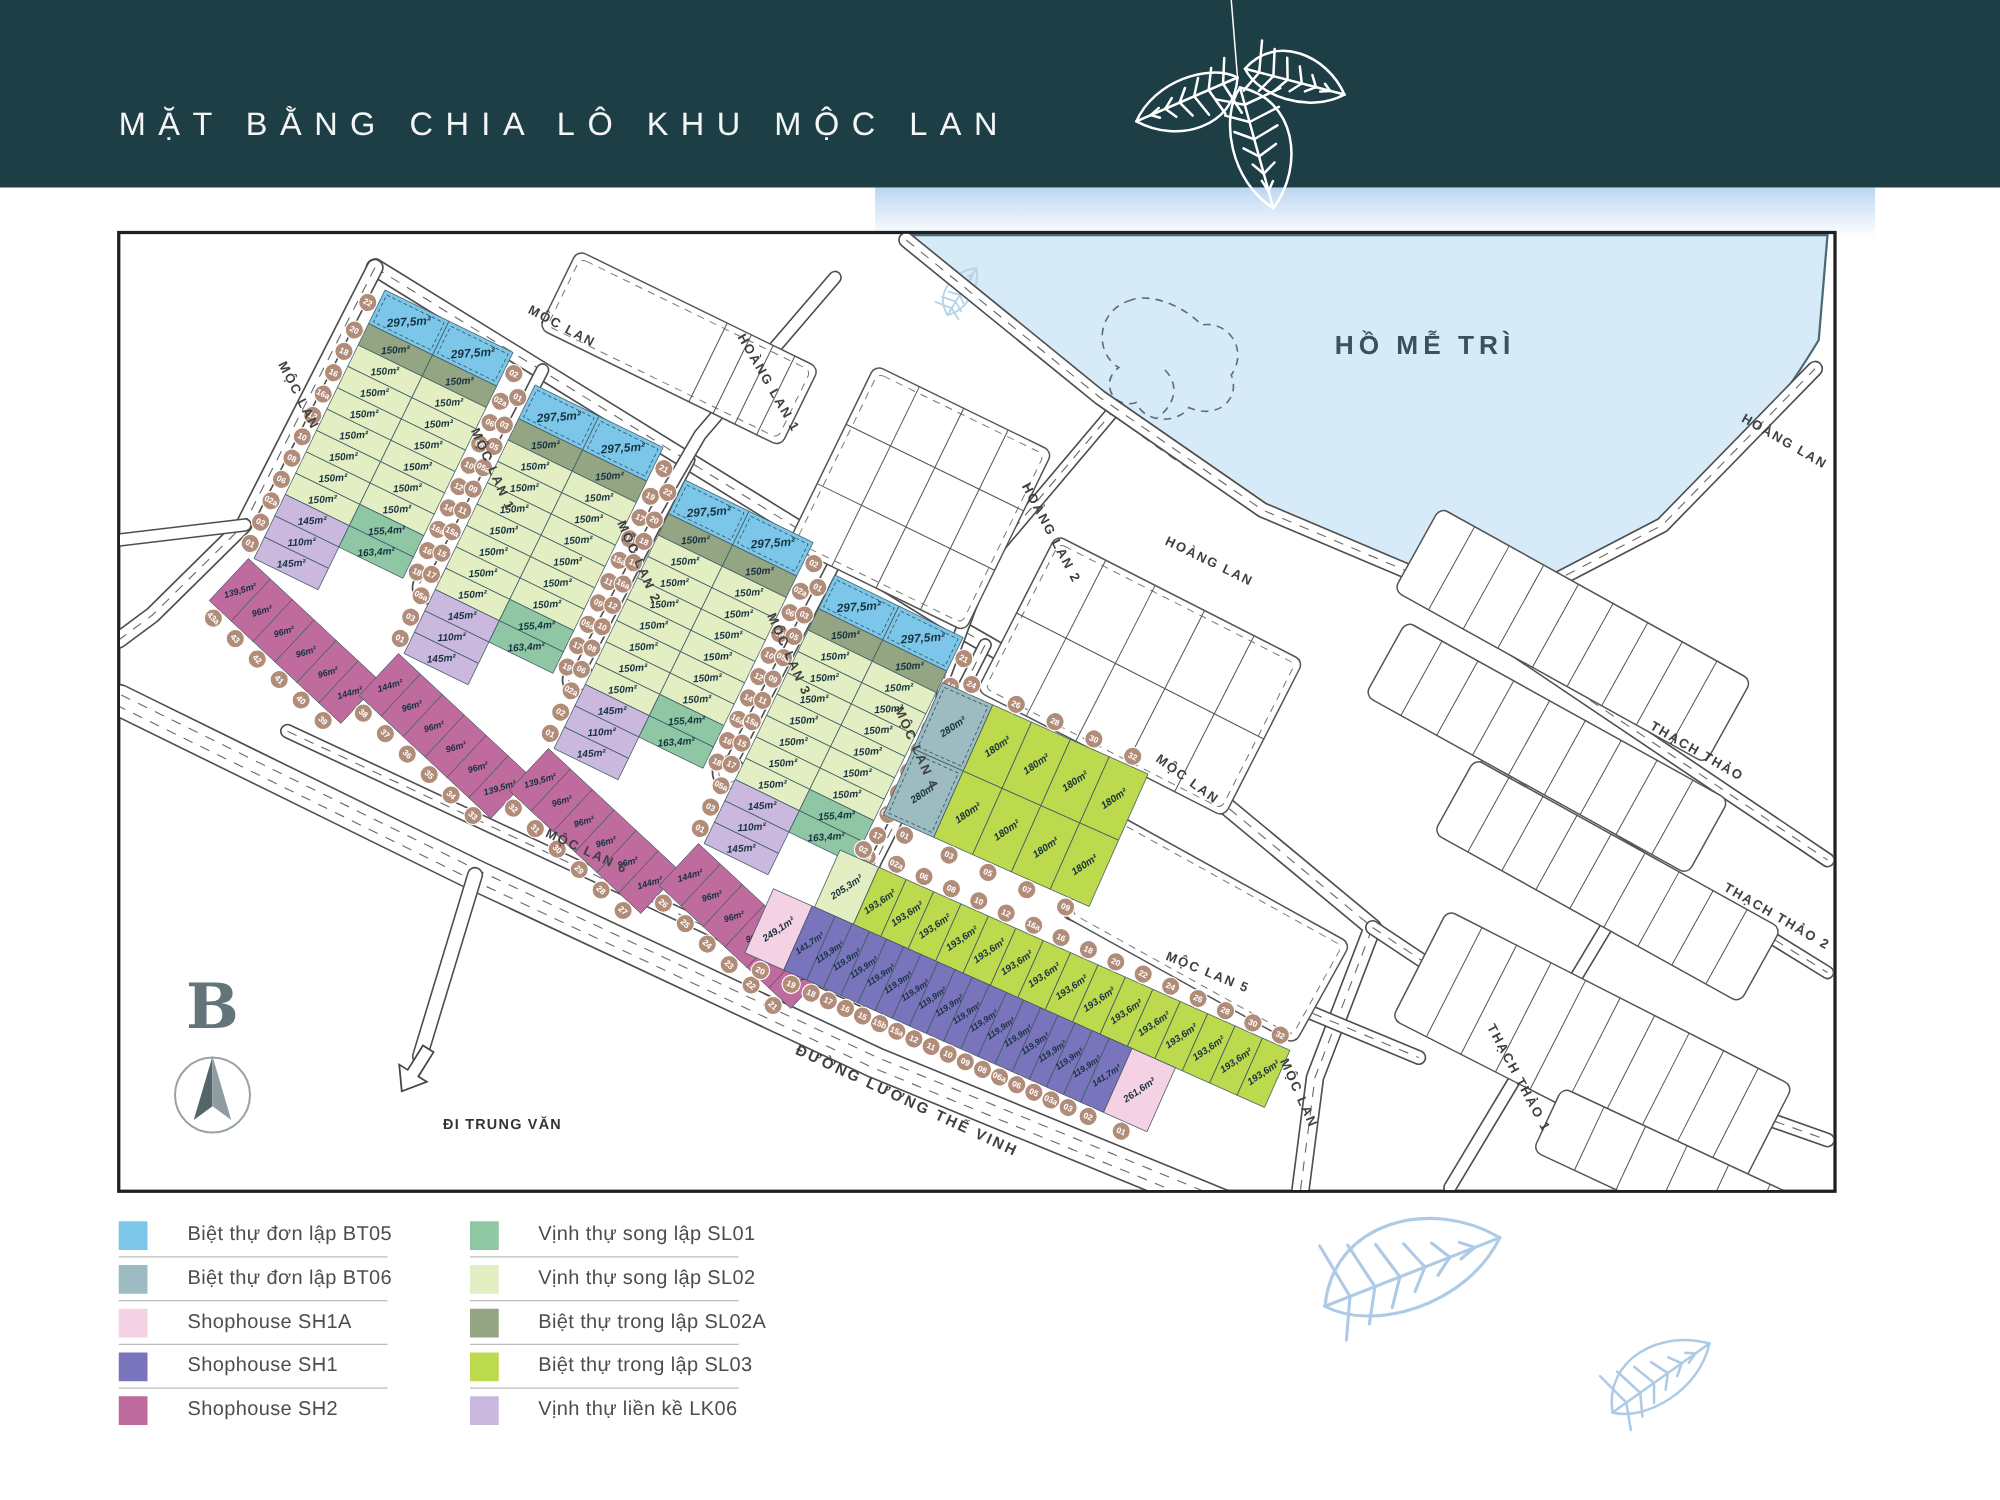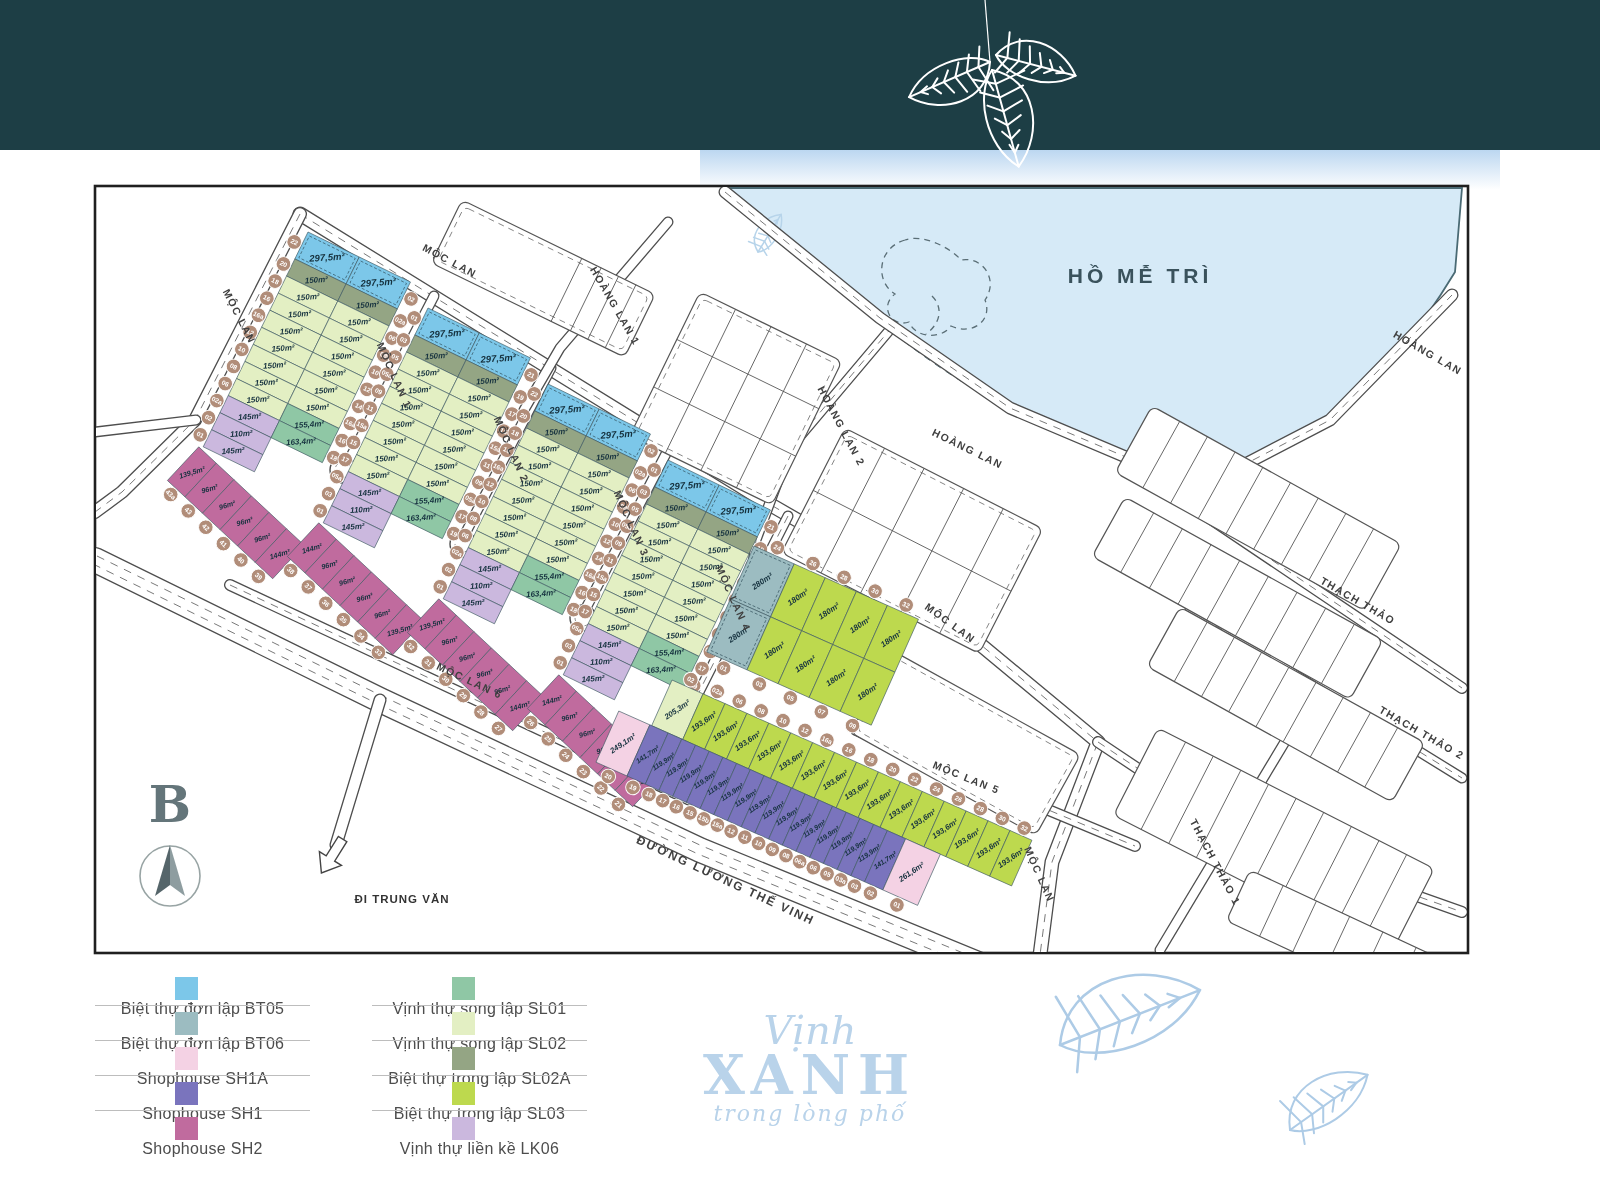--- a/index.html
+++ b/index.html
@@ -7,21 +7,21 @@
   #stage{position:absolute;inset:0;width:1600px;height:1200px;}
   #header{position:absolute;left:0;top:0;width:1600px;height:150px;z-index:3;}
   #title{position:absolute;left:95px;top:84px;color:#f4f6f6;font-size:26px;
     letter-spacing:10px;font-weight:500;white-space:nowrap;}
   #hleaves{position:absolute;left:880px;top:0;z-index:4;}
   #wash{position:absolute;left:700px;top:150px;width:800px;height:40px;z-index:1;
     background:linear-gradient(to bottom,rgba(176,208,238,.85),rgba(255,255,255,0));}
   #plan-svg{position:absolute;left:0;top:0;z-index:2;}
   #legend{position:absolute;left:95px;top:972px;z-index:3;display:flex;gap:62px;}
   .lg-col{display:flex;flex-direction:column;}
-  .lg-item{display:flex;align-items:center;height:22px;padding:5px 0;flex-direction:column;}
+  .lg-item{display:flex;align-items:center;height:22px;padding:5px 0;}
   .lg-sw{width:23px;height:23px;margin-right:32px;flex:0 0 auto;}
   .lg-lb{font-size:16px;color:#4d4d4d;letter-spacing:.3px;white-space:nowrap;}
   .lg-sep{width:215px;height:1px;background:#bdbdbd;margin:1px 0;}
   #watermark{position:absolute;left:650px;top:1012px;width:320px;text-align:center;
     color:#b9d3ea;z-index:3;font-family:"DejaVu Serif",serif;}
   #wm1{font-size:40px;font-style:italic;line-height:.9;}
   #wm2{font-size:54px;letter-spacing:8px;line-height:1.0;font-weight:bold;}
   #wm3{font-size:22px;font-style:italic;letter-spacing:2px;line-height:1.1;}
 </style>
 </head>
@@ -1272,20 +1272,21 @@
         <path d="M40.714285714285715,-2.4428571428571426 L 32.16428571428572,11.237142857142855"></path>
         <path d="M54.285714285714285,-3.257142857142857 L 47.635714285714286,-17.792142857142856"></path>
         <path d="M54.285714285714285,-3.257142857142857 L 45.73571428571429,7.002857142857143"></path>
         <path d="M67.85714285714286,-4.071428571428572 L 61.20714285714286,-13.76142857142857"></path>
         <path d="M67.85714285714286,-4.071428571428572 L 59.307142857142864,2.768571428571427"></path>
         <path d="M81.42857142857143,-4.885714285714285 L 74.77857142857142,-9.730714285714287"></path>
         <path d="M81.42857142857143,-4.885714285714285 L 72.87857142857143,-1.465714285714284"></path>
       </g>
     </svg>
   <div id="header" style="background: rgb(29, 62, 69);">
+    <div id="title">MẶT BẰNG CHIA LÔ KHU MỘC LAN</div>
     <svg id="hleaves" width="320" height="190" viewBox="0 0 320 190">
         <line x1="105" y1="0" x2="110" y2="62" stroke="#fff" stroke-width="1.2"></line>
         <g transform="translate(110,62) rotate(160)" stroke="#fff" fill="none" stroke-width="2" stroke-linecap="round">
           <path d="M0,0 C 15.84,-36.96 63.36,-33.264 88,-5.279999999999999 C 63.36,20.328000000000003 17.6,18.48 0,0 Z"></path>
           <path d="M0,0 L 88,-5.279999999999999"></path>
           <path d="M12.571428571428571,-0.7542857142857141 L 6.411428571428571,-27.682285714285715"></path>
           <path d="M12.571428571428571,-0.7542857142857141 L 4.651428571428571,18.253714285714288"></path>
           <path d="M25.142857142857142,-1.5085714285714282 L 18.982857142857142,-23.94857142857143"></path>
           <path d="M25.142857142857142,-1.5085714285714282 L 17.222857142857144,14.331428571428571"></path>
           <path d="M37.714285714285715,-2.2628571428571425 L 31.554285714285715,-20.214857142857145"></path>
@@ -1379,18 +1380,13 @@
           <div class="lg-sw" style="background: rgb(189, 217, 78);"></div>
           <span class="lg-lb">Biệt thự trong lập SL03</span>
         </div>
         <div class="lg-sep"></div>
         <div class="lg-item">
           <div class="lg-sw" style="background: rgb(203, 184, 222);"></div>
           <span class="lg-lb">Vịnh thự liền kề LK06</span>
         </div>
       </div>
     </div>
-  <div id="watermark">
-    <div id="wm1">Vịnh</div>
-    <div id="wm2">XANH</div>
-    <div id="wm3">trong lòng phố</div>
-  </div>
 </div>
 
 </body></html>

